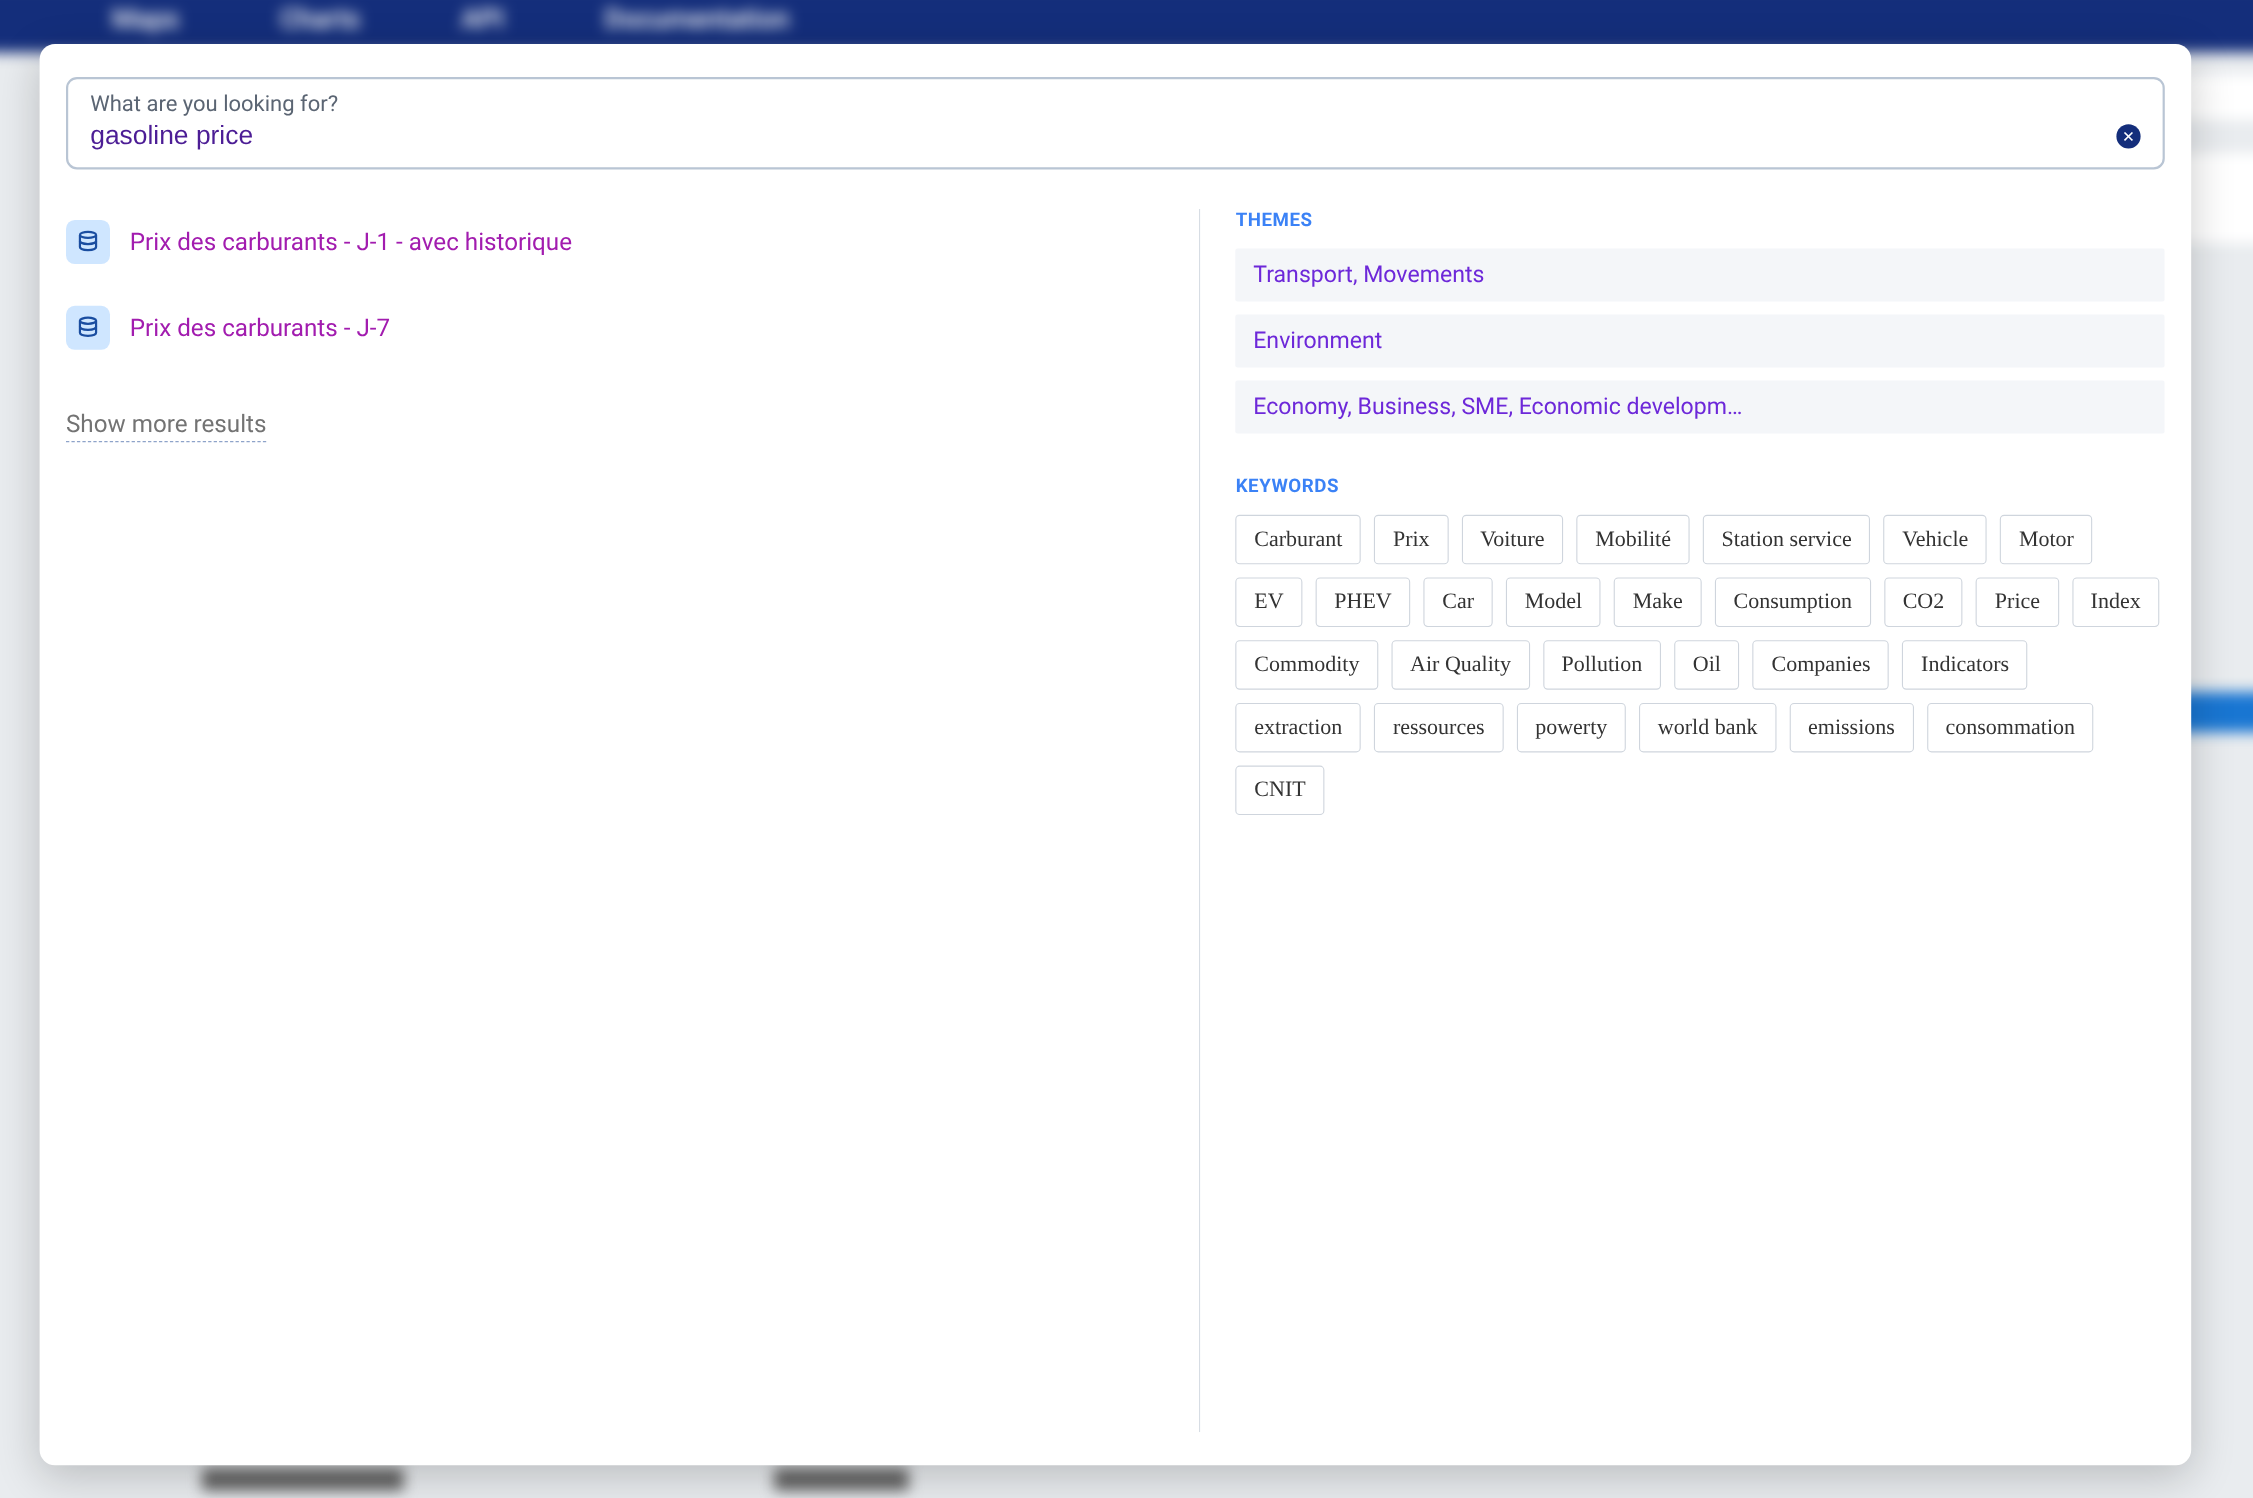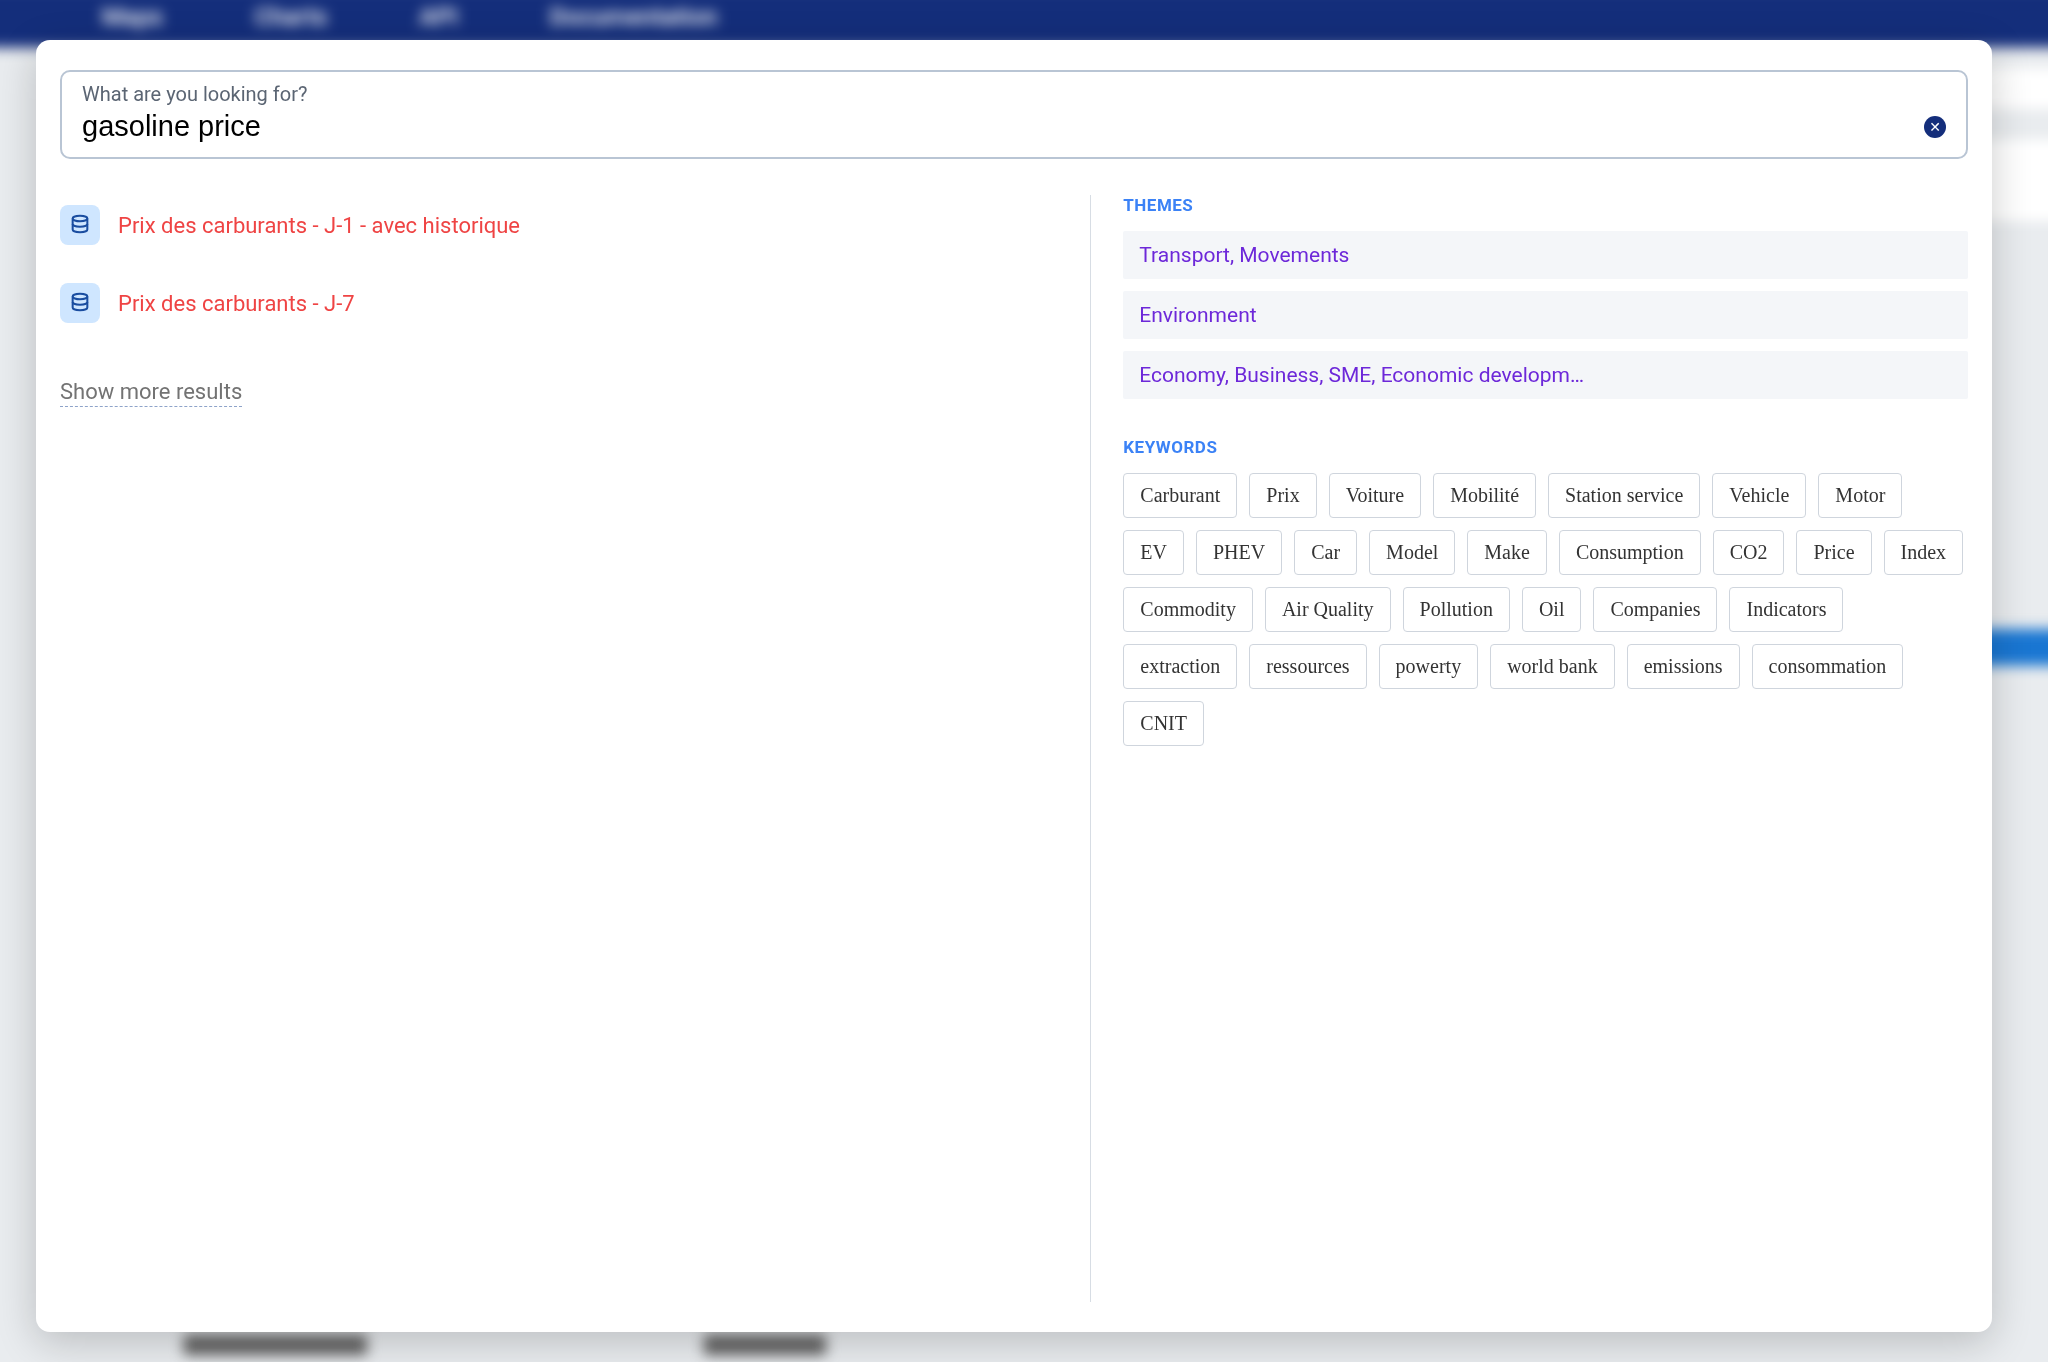--- a/index.html
+++ b/index.html
@@ -67,22 +67,22 @@
     font-size: 20px;
     color: #5b6573;
     margin-bottom: 4px;
   }
   .search-input-row {
     display: flex; align-items: center;
   }
   .search-input {
     flex: 1;
     border: none; outline: none;
-    font-size: 29px;
-    color: #000000;
+    font-size: 24px;
+    color: #4c1d95;
     background: transparent;
   }
   .clear-btn {
     width: 22px; height: 22px;
     border-radius: 50%;
     background: #142e7b;
     color: #fff;
     display:flex; align-items:center; justify-content:center;
     font-size: 14px;
     cursor: pointer;
@@ -123,21 +123,21 @@
   .result-icon {
     width: 40px; height: 40px;
     border-radius: 8px;
     background: #cfe6ff;
     display:flex; align-items:center; justify-content:center;
     flex-shrink:0;
   }
   .result-icon svg { width: 22px; height: 22px; stroke:#1a4da0; fill:none; stroke-width:2.2; }
   .result-title {
     font-size: 22px;
-    color: #ef4444;
+    color: #a21caf;
   }
   .show-more {
     margin-top: 28px;
     color: #737373;
     font-size: 22px;
     border-bottom: 1px dashed #8ea3c9;
     display: inline-block;
     cursor: pointer;
     padding-bottom: 2px;
     text-align: right;

